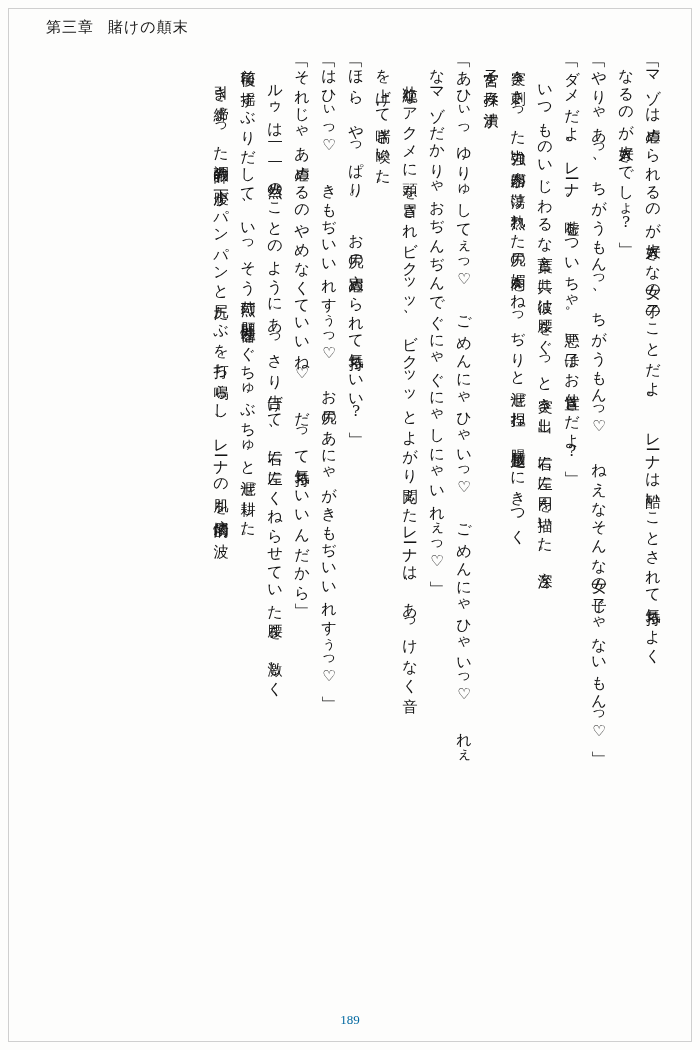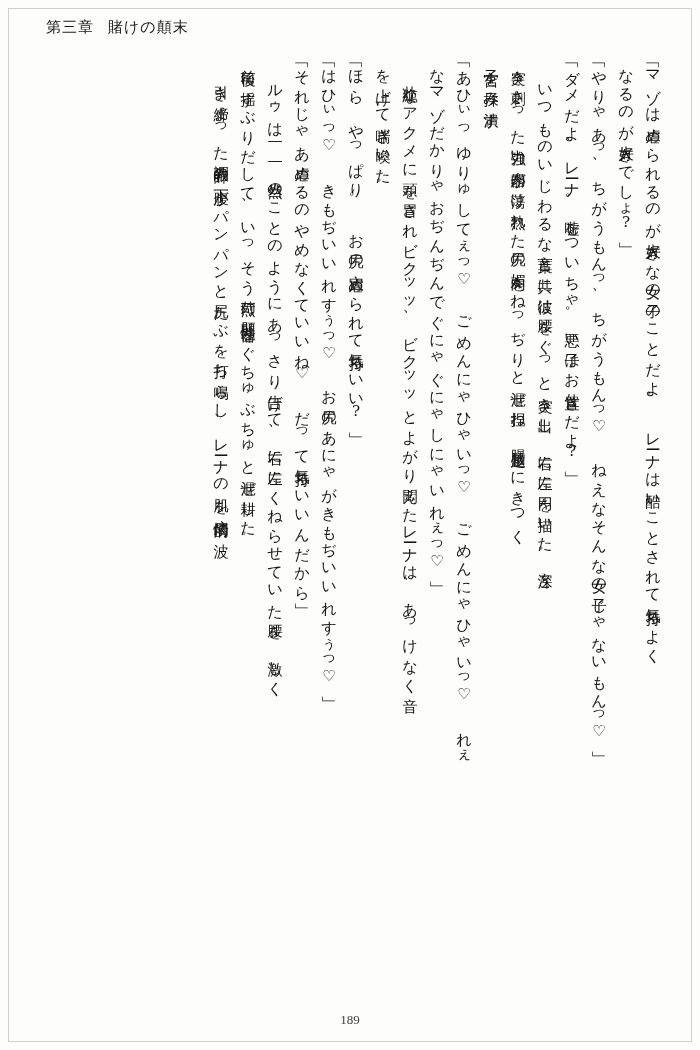--- a/index.html
+++ b/index.html
@@ -64,21 +64,21 @@
   .vline.indent {
     padding-top: 16px;
   }
   .page-number {
     position: absolute;
     bottom: 22px;
     left: 0;
     right: 0;
     text-align: center;
     font-size: 13px;
-    color: #404040;
+    color: #0369a1;
     font-family: "Liberation Serif", serif;
   }
 </style>
 </head>
 <body>
 
 <div class="page">
   <div class="page-border"></div>
 
   <div class="chapter-header">

